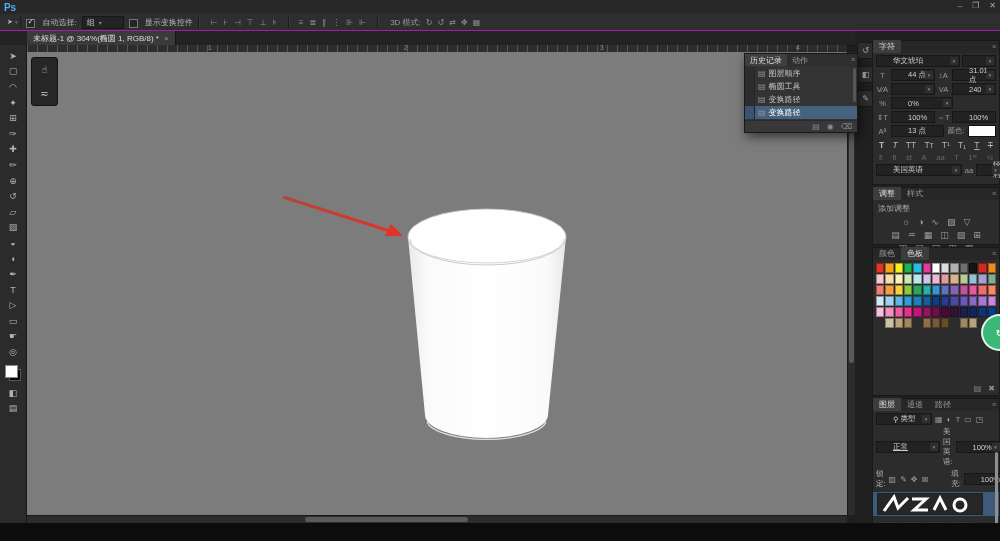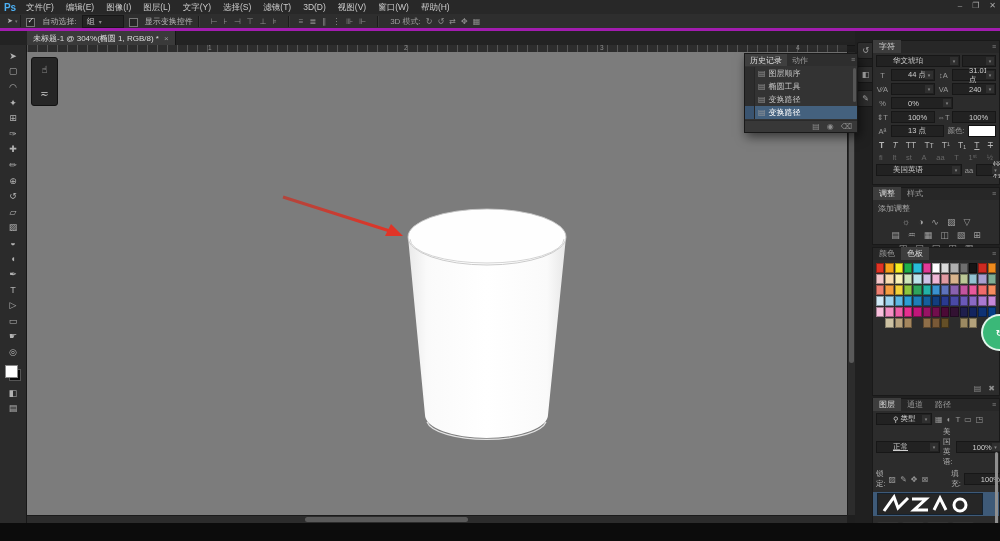--- a/index.html
+++ b/index.html
@@ -6,21 +6,21 @@
   #app{position:relative;width:1000px;height:523px;background:#1f1f1f;overflow:hidden;
        font-family:"Liberation Sans","DejaVu Sans",sans-serif;font-size:9px;color:#c6c6c6;}
   .abs{position:absolute;}
   
   .menubar{left:0;top:0;width:1000px;height:14px;background:#282828;border-bottom:1px solid #151515;
            display:flex;align-items:center;}
   .ps-logo{width:20px;text-align:center;color:#4db1f5;font-weight:bold;font-size:10px;}
   .menu-item{padding:0 6px;color:#cbcbcb;font-size:8.5px;line-height:14px;cursor:default;}
   .win-controls{position:absolute;right:4px;top:1px;display:flex;gap:10px;color:#aaa;font-size:8px;}
   .win-controls span{cursor:default;}
-  .optionsbar{left:0;top:14px;width:1000px;height:17px;background:#2e2e2e;border-bottom:3px solid #a21caf;
+  .optionsbar{left:0;top:14px;width:1000px;height:17px;background:#2e2e2e;border-bottom:1px solid #a21caf;
               display:flex;align-items:center;gap:5px;padding-left:4px;box-sizing:border-box;font-size:8px;color:#b3b3b3;}
   .tool-chip{display:flex;align-items:center;gap:2px;padding:0 3px;border-right:1px solid #1c1c1c;height:12px;}
   .chk{width:7px;height:7px;border:1px solid #777;background:#262626;display:inline-block;position:relative;top:1px;margin-right:2px;}
   .chk.on:after{content:"✓";position:absolute;left:0px;top:-3px;color:#ddd;font-size:8px;}
   .dd{display:inline-flex;align-items:center;background:#232323;border:1px solid #171717;height:11px;
       padding:0 2px 0 4px;color:#c5c5c5;}
   .dd .caret{margin-left:4px;color:#888;font-size:6px;}
   .icon-grp{display:flex;gap:3px;color:#8f8f8f;font-size:8px;}
   .vsep{width:1px;height:11px;background:#1b1b1b;border-right:1px solid #3a3a3a;}
   .workspace{position:absolute;right:5px;top:17px;}
@@ -117,33 +117,20 @@
          justify-content:center;color:#fff;font-size:9px;font-weight:bold;font-style:italic;}
 </style>
 </head>
 <body>
 
 <div id="app">
 
   
   <div class="abs menubar">
     <span class="ps-logo">Ps</span>
-    <span style="display:flex;">
-        <span class="menu-item">文件(F)</span>
-        <span class="menu-item">编辑(E)</span>
-        <span class="menu-item">图像(I)</span>
-        <span class="menu-item">图层(L)</span>
-        <span class="menu-item">文字(Y)</span>
-        <span class="menu-item">选择(S)</span>
-        <span class="menu-item">滤镜(T)</span>
-        <span class="menu-item">3D(D)</span>
-        <span class="menu-item">视图(V)</span>
-        <span class="menu-item">窗口(W)</span>
-        <span class="menu-item">帮助(H)</span>
-      </span>
     <span class="win-controls">
       <span>–</span>
       <span>❐</span>
       <span>✕</span>
     </span>
   </div>
 
   
   <div class="abs optionsbar">
     <span class="tool-chip">

